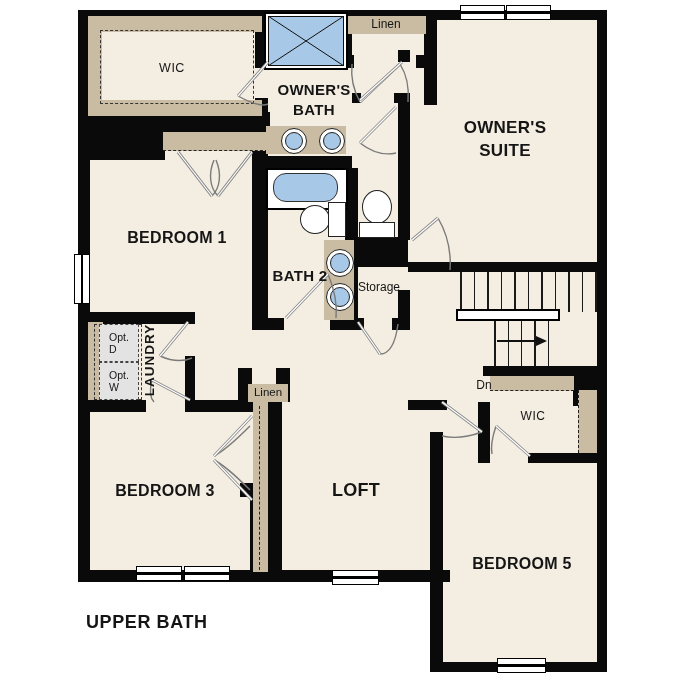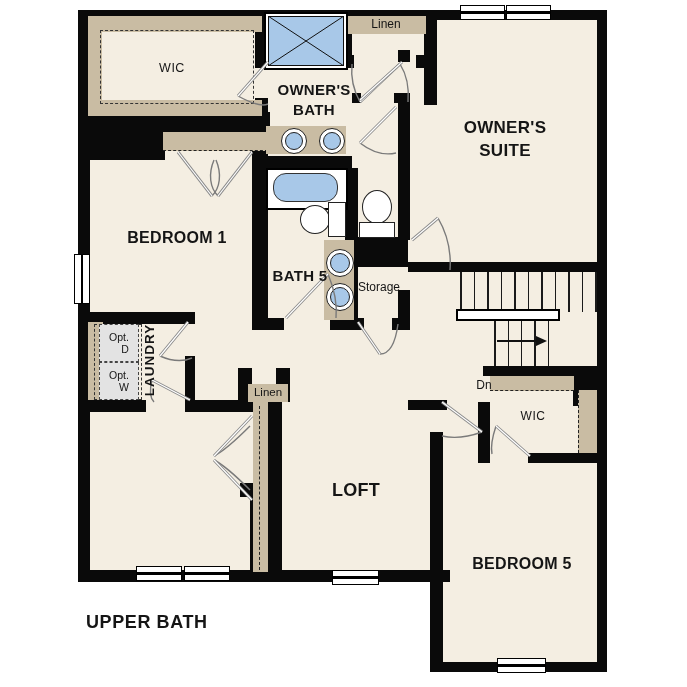--- a/index.html
+++ b/index.html
@@ -31,21 +31,21 @@
   .rail{position:absolute;background:#fff;border:2px solid #000;}
   .fixwhite{position:absolute;background:#fff;border:2px solid #000;}
   .tubinner{position:absolute;background:#a8c8e8;border:1.5px solid #333;border-radius:13px;}
   .sink{position:absolute;background:#fff;border:1.3px solid #222;border-radius:50%;}
   .sinkin{position:absolute;left:3px;top:3px;right:3px;bottom:3px;background:#a8c8e8;
           border:1px solid #222;border-radius:50%;}
   .bowl{position:absolute;background:#fff;border:1.5px solid #222;border-radius:50%;}
   .tank{position:absolute;background:#fff;border:1.5px solid #222;}
   .optbox{position:absolute;background:#e3e3e3;border:1.2px dashed #444;display:flex;
           align-items:center;justify-content:center;font-size:10.5px;line-height:1.15;
-          text-align:right;white-space:pre-line;}
+          text-align:left;white-space:pre-line;}
   .arrowline{position:absolute;background:#111;}
   .arrowhead{position:absolute;width:0;height:0;border-left:11px solid #111;
              border-top:5.5px solid transparent;border-bottom:5.5px solid transparent;}
 </style>
 </head>
 <body>
 
 <div id="stage">
 
   <div class="floor" style="left:90px;top:20px;width:507px;height:552px;"></div>
@@ -241,23 +241,24 @@
       <path class="leafcore" d="M40,38 L6,8"></path>
   </svg>
 
   <div class="slbl" style="left:172px;top:68px;font-size:12.5px;letter-spacing:.5px;">WIC</div>
   <div class="slbl" style="left:386px;top:25px;">Linen</div>
   <div class="rlbl" style="left:314px;top:100px;font-size:15px;">OWNER'S
 BATH</div>
   <div class="rlbl" style="left:505px;top:140px;font-size:17px;">OWNER'S
 SUITE</div>
   <div class="rlbl" style="left:177px;top:238px;">BEDROOM 1</div>
-  <div class="rlbl" style="left:300px;top:276px;font-size:15px;">BATH 5</div>
+  <div class="rlbl" style="left:300px;top:276px;font-size:15px;">BATH 2</div>
   <div class="slbl" style="left:379px;top:288px;">Storage</div>
   <div class="slbl" style="left:484px;top:341px;margin-top:45px;">Dn</div>
   <div class="vlbl" style="left:149px;top:360px;">LAUNDRY</div>
   <div class="slbl" style="left:268px;top:393px;font-size:11.5px;">Linen</div>
+  <div class="rlbl" style="left:165px;top:491px;">BEDROOM 3</div>
   <div class="rlbl" style="left:356px;top:490px;font-size:18px;">LOFT</div>
   <div class="slbl" style="left:533px;top:417px;letter-spacing:.5px;">WIC</div>
   <div class="rlbl" style="left:522px;top:564px;">BEDROOM 5</div>
   <div class="title" style="left:86px;top:612px;">UPPER BATH</div>
 
 </div>
 
 </body></html>

